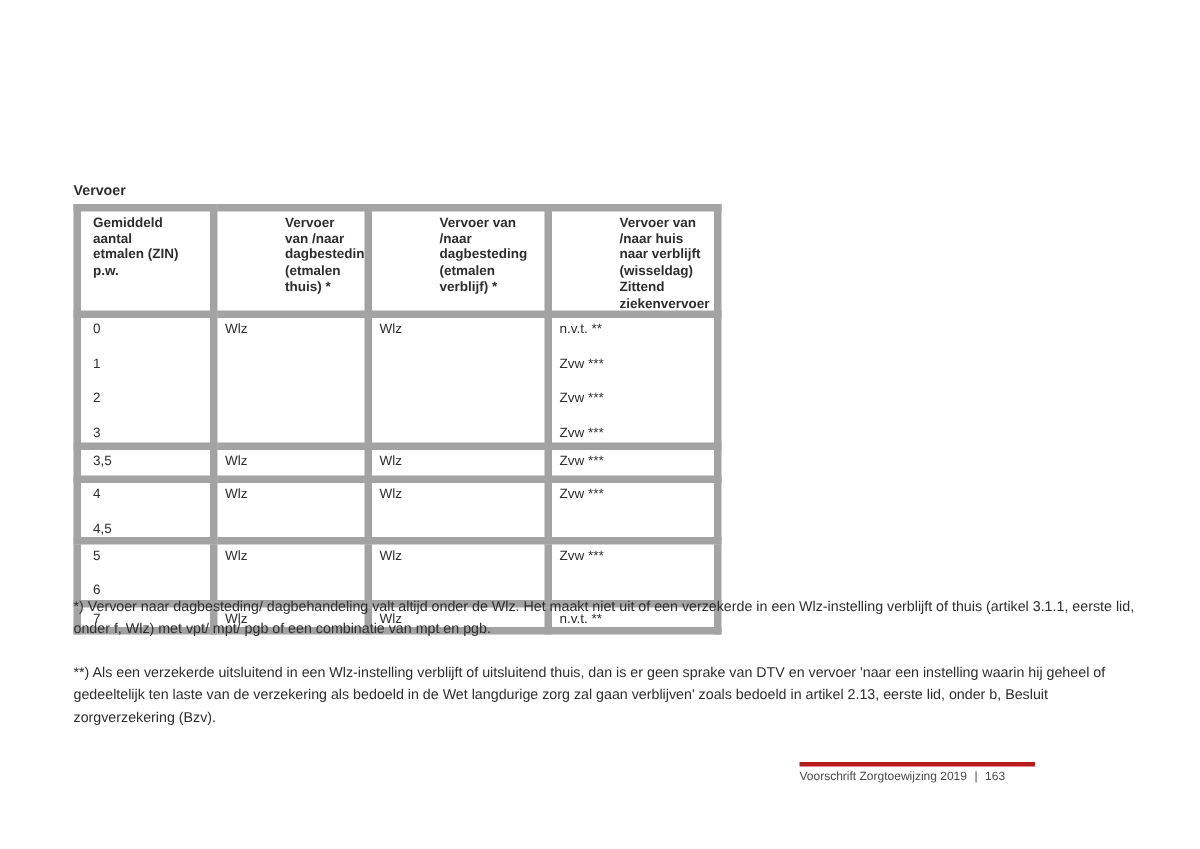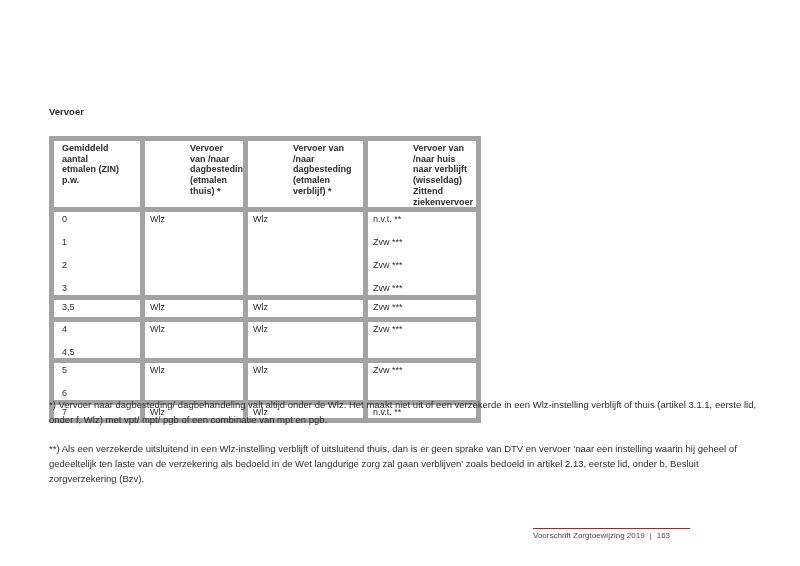--- a/index.html
+++ b/index.html
@@ -6,21 +6,21 @@
   body {
     width: 800px; height: 566px;
     background: #ffffff;
     font-family: "Liberation Sans", sans-serif;
     color: #2e2e2e;
     position: relative;
     overflow: hidden;
   }
   .doc-title {
     position: absolute;
-    left: 49px; top: 106px;
+    left: 49px; top: 122px;
     font-size: 9.5px;
     font-weight: bold;
   }
   table.vervoer {
     position: absolute;
     left: 49px; top: 136px;
     width: 427px;
     border-collapse: collapse;
     table-layout: fixed;
   }
@@ -54,24 +54,24 @@
   .footnotes {
     position: absolute;
     left: 49px; top: 383px;
     width: 716px;
     font-size: 9.5px;
     line-height: 15px;
   }
   .footnote { margin: 14px 0 14px 0; }
   .page-footer {
     position: absolute;
-    left: 533px; top: 528px;
+    left: 533px; top: 508px;
     font-size: 8px;
     color: #4a4a4a;
-    border-top: 1px solid #b91c1c;
+    border-top: 3px solid #b91c1c;
     padding-top: 2px;
     min-width: 157px;
     white-space: nowrap;
   }
   .page-footer .sep { padding: 0 5px; }
 </style>
 </head>
 <body>
 
 <div class="doc-title">Vervoer</div>

